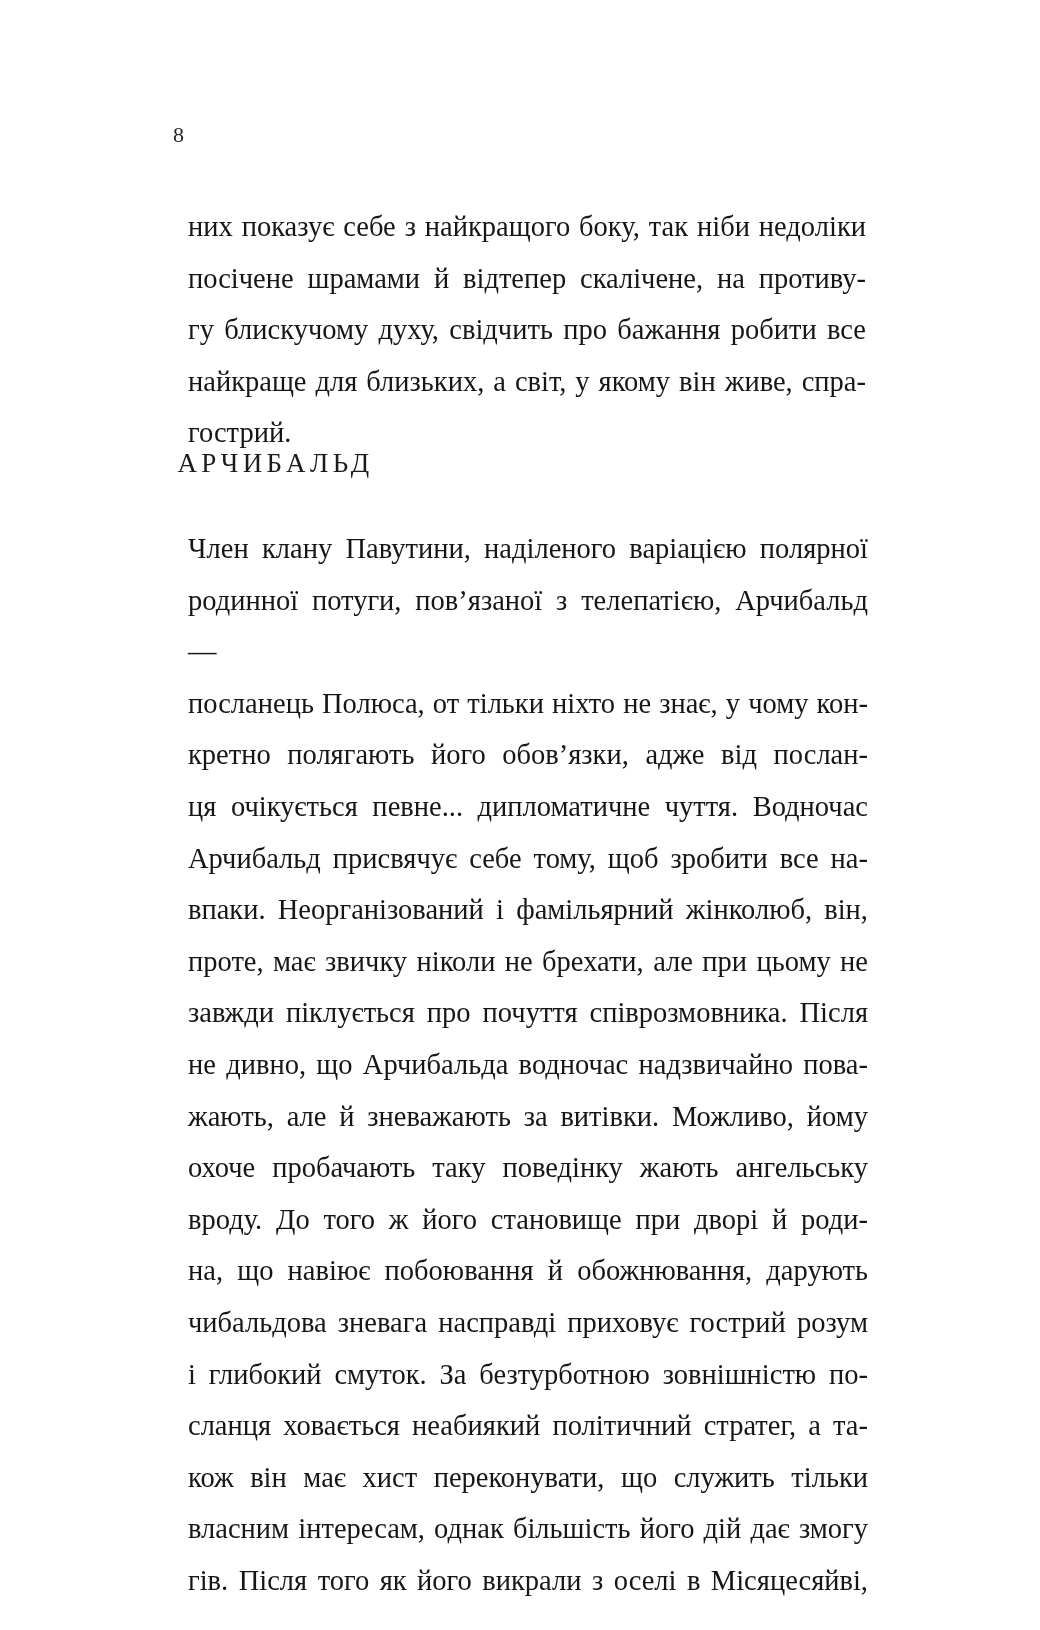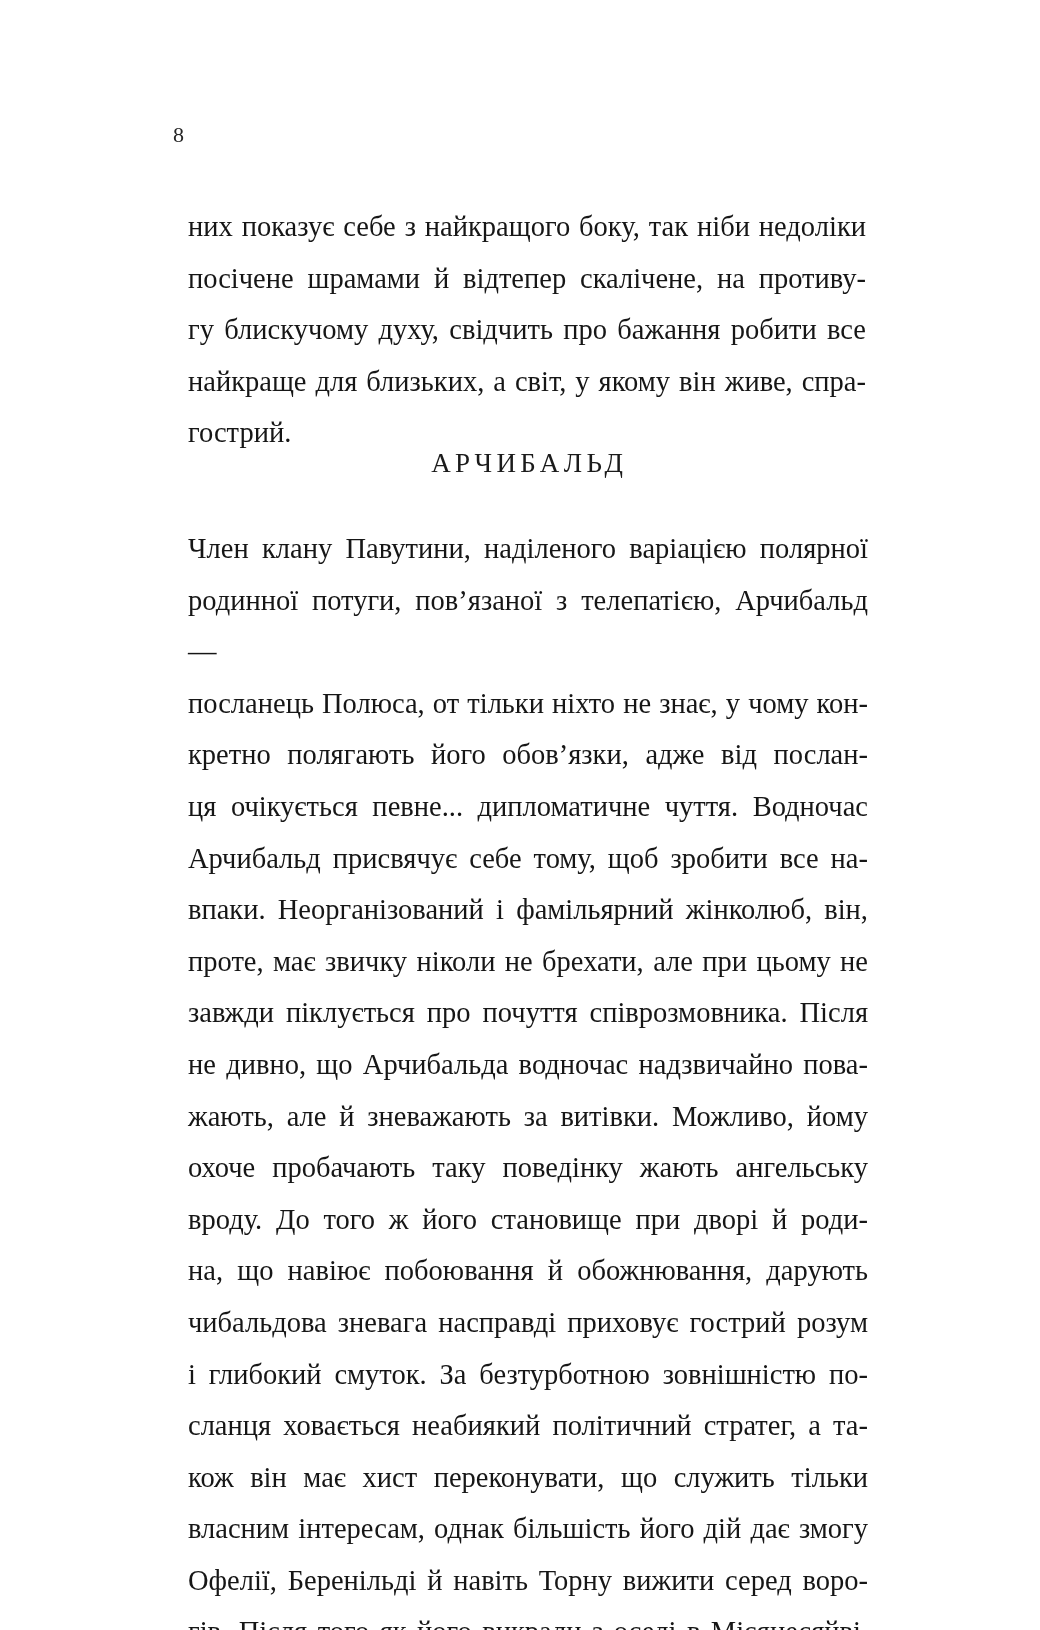--- a/index.html
+++ b/index.html
@@ -74,21 +74,20 @@
   }
   .line.last {
     text-align-last: left;
   }
 
   .section-title {
     position: absolute;
     left: 173px;
     top: 443px;
     width: 708px;
-    text-align: center;
     font-size: 27px;
     line-height: 40px;
     letter-spacing: 4.4px;
     text-indent: 4.4px;
     color: #1b1b1b;
     font-weight: 400;
     margin: 0;
   }
 
   .par-2 {
@@ -131,19 +130,18 @@
       <span class="line">не дивно, що Арчибальда водночас надзвичайно пова-</span>
       <span class="line">жають, але й зневажають за витівки. Можливо, йому</span>
       <span class="line">охоче пробачають таку поведінку жають ангельську</span>
       <span class="line">вроду. До того ж його становище при дворі й роди-</span>
       <span class="line">на, що навіює побоювання й обожнювання, дарують</span>
       <span class="line">чибальдова зневага насправді приховує гострий розум</span>
       <span class="line">і глибокий смуток. За безтурботною зовнішністю по-</span>
       <span class="line">сланця ховається неабиякий політичний стратег, а та-</span>
       <span class="line">кож він має хист переконувати, що служить тільки</span>
       <span class="line">власним інтересам, однак більшість його дій дає змогу</span>
-      <span class="line">Офелії, Беренільді й навіть Торну вижити серед воро-</span>
       <span class="line">гів. Після того як його викрали з оселі в Місяцесяйві,</span>
 
     </p>
   </div>
 
 </div>
 
 </body></html>

